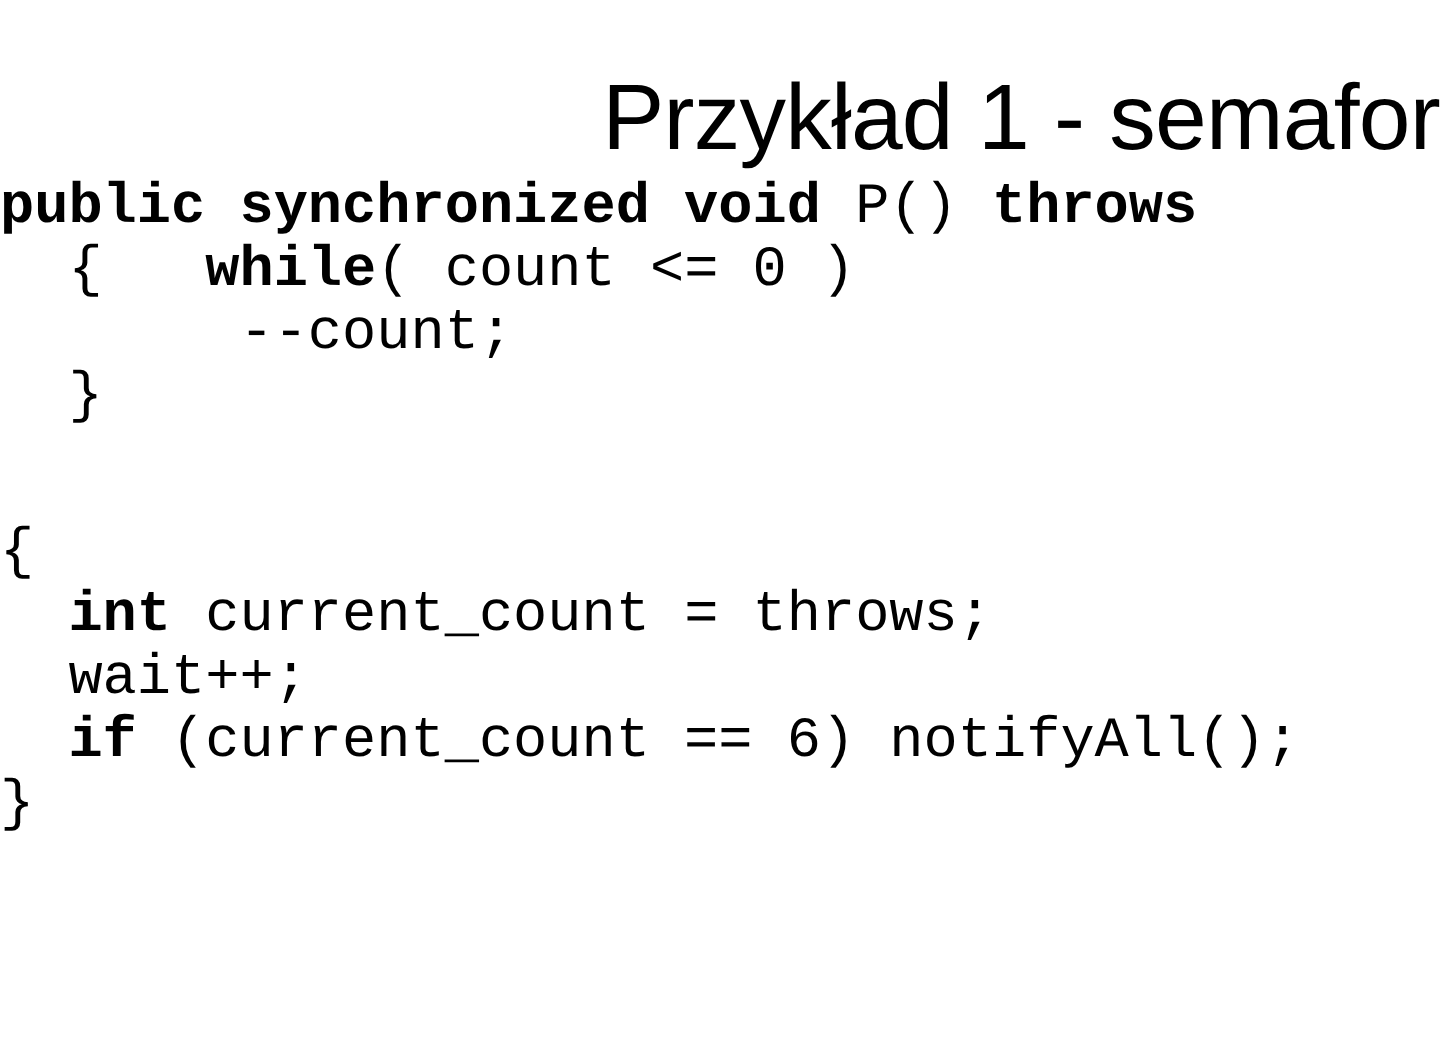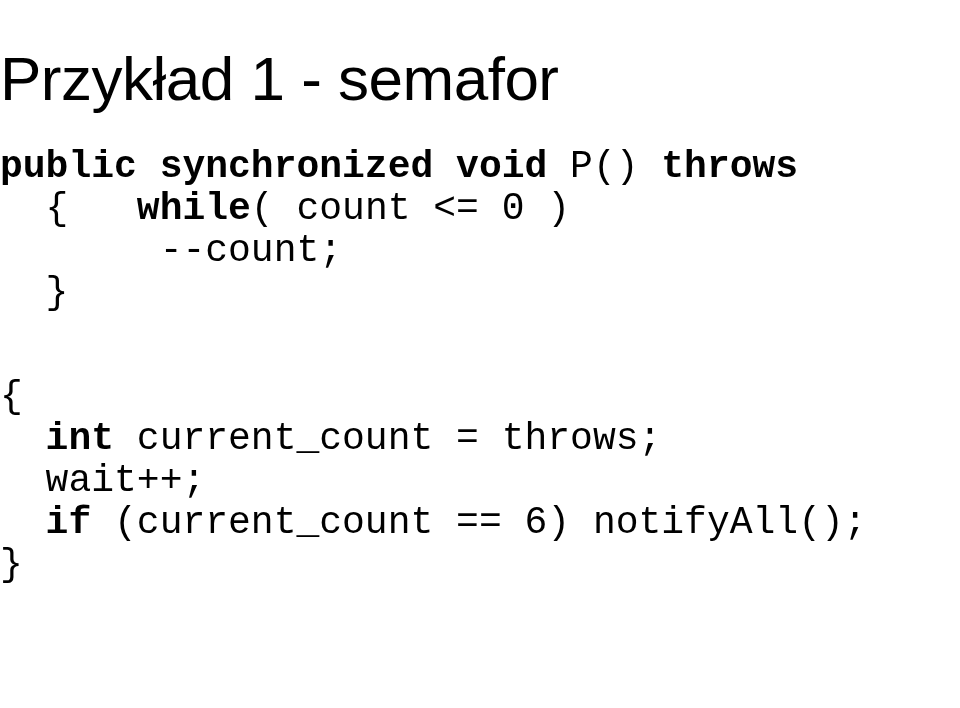--- a/index.html
+++ b/index.html
@@ -17,41 +17,40 @@
     font-family: "Liberation Sans", "DejaVu Sans", sans-serif;
     color: #000000;
   }
 
   
   .slide-title {
     position: absolute;
     left: 0;
     top: -4px;
     width: 960px;
-    text-align: left;
+    text-align: right;
     font-family: "Liberation Sans", "DejaVu Sans", sans-serif;
     font-size: 62px;
     font-weight: 400;
     line-height: 82px;
     letter-spacing: -0.5px;
     color: #000000;
     white-space: nowrap;
   }
 
   
   .code-body {
     position: absolute;
     left: 0;
     top: 118px;
     width: 960px;
     font-family: "Liberation Mono", "DejaVu Sans Mono", monospace;
     font-size: 38px;
     line-height: 42px;
     color: #000000;
-    margin-top: 28px;
   }
   .code-block { display: block; }
   .code-line {
     display: block;
     white-space: pre;
     padding: 0 0 0 0;
   }
   .block-gap { display: block; height: 62px; }
 
   .tok { display: inline; }

